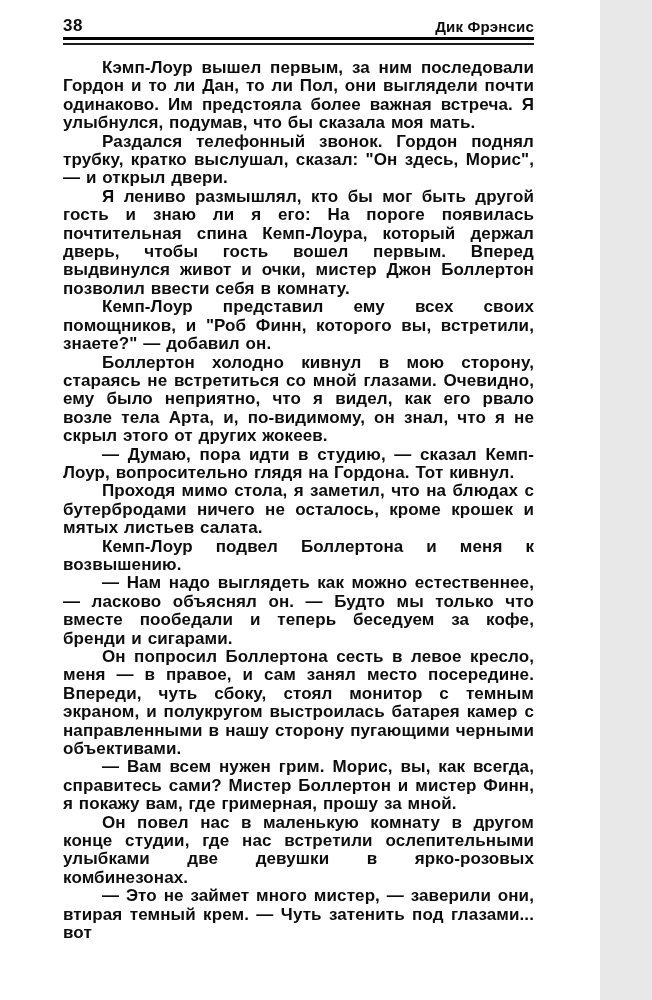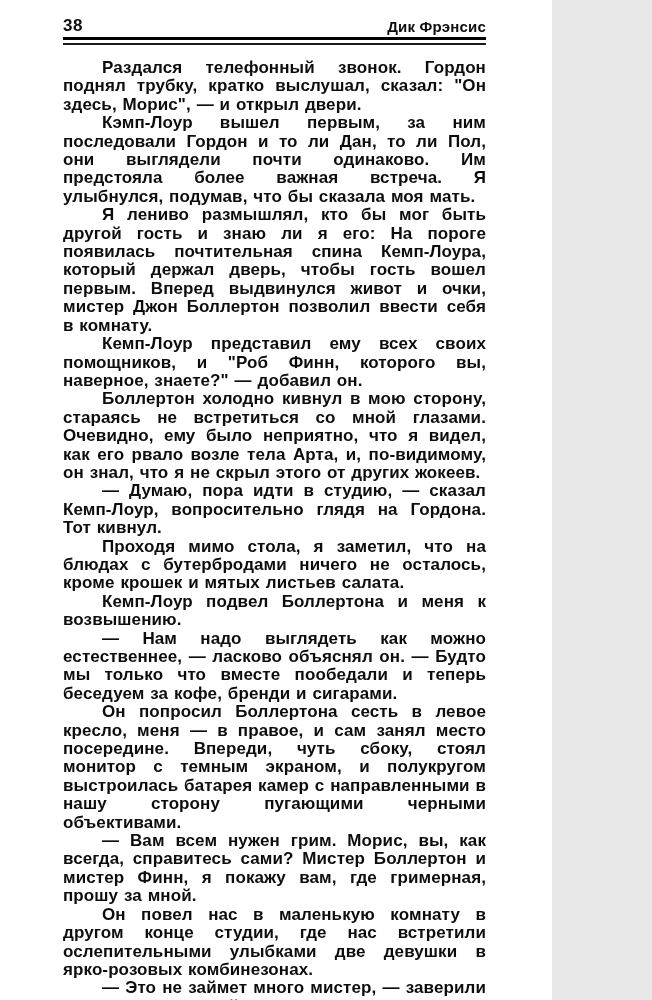--- a/index.html
+++ b/index.html
@@ -3,21 +3,21 @@
 <meta charset="utf-8">
 <style>
   html, body {
     margin: 0;
     padding: 0;
     background: #e8e8e8;
   }
   .page {
     position: relative;
     box-sizing: border-box;
-    width: 552px;
+    width: 600px;
     height: 1000px;
     margin: 0;
     background: #ffffff;
     font-family: "Liberation Sans", sans-serif;
     color: #0d0d0d;
     padding: 17px 66px 16px 63px;
     overflow: hidden;
   }
   .header {
     display: flex;
@@ -62,24 +62,24 @@
 <body>
 
 <div class="page">
   <div class="header">
     <span class="page-number">38</span>
     <span class="running-title">Дик Фрэнсис</span>
   </div>
   <hr class="rule-2">
 
   <div class="body-text">
+      <p>Кэмп-Лоур вышел первым, за ним последовали Гордон и то ли Дан, то ли Пол, они выглядели почти одинаково. Им предстояла более важная встреча. Я улыбнулся, подумав, что бы сказала моя мать.</p>
       <p>Раздался телефонный звонок. Гордон поднял трубку, кратко выслушал, сказал: "Он здесь, Морис", — и открыл двери.</p>
-      <p>Кэмп-Лоур вышел первым, за ним последовали Гордон и то ли Дан, то ли Пол, они выглядели почти одинаково. Им предстояла более важная встреча. Я улыбнулся, подумав, что бы сказала моя мать.</p>
       <p>Я лениво размышлял, кто бы мог быть другой гость и знаю ли я его: На пороге появилась почтительная спина Кемп-Лоура, который держал дверь, чтобы гость вошел первым. Вперед выдвинулся живот и очки, мистер Джон Боллертон позволил ввести себя в комнату.</p>
-      <p>Кемп-Лоур представил ему всех своих помощников, и "Роб Финн, которого вы, наверное, знаете?" — добавил он.</p>
+      <p>Кемп-Лоур представил ему всех своих помощников, и "Роб Финн, которого вы, встретили, знаете?" — добавил он.</p>
       <p>Боллертон холодно кивнул в мою сторону, стараясь не встретиться со мной глазами. Очевидно, ему было неприятно, что я видел, как его рвало возле тела Арта, и, по-видимому, он знал, что я не скрыл этого от других жокеев.</p>
       <p>— Думаю, пора идти в студию, — сказал Кемп-Лоур, вопросительно глядя на Гордона. Тот кивнул.</p>
       <p>Проходя мимо стола, я заметил, что на блюдах с бутербродами ничего не осталось, кроме крошек и мятых листьев салата.</p>
       <p>Кемп-Лоур подвел Боллертона и меня к возвышению.</p>
       <p>— Нам надо выглядеть как можно естественнее, — ласково объяснял он. — Будто мы только что вместе пообедали и теперь беседуем за кофе, бренди и сигарами.</p>
       <p>Он попросил Боллертона сесть в левое кресло, меня — в правое, и сам занял место посередине. Впереди, чуть сбоку, стоял монитор с темным экраном, и полукругом выстроилась батарея камер с направленными в нашу сторону пугающими черными объективами.</p>
       <p>— Вам всем нужен грим. Морис, вы, как всегда, справитесь сами? Мистер Боллертон и мистер Финн, я покажу вам, где гримерная, прошу за мной.</p>
       <p>Он повел нас в маленькую комнату в другом конце студии, где нас встретили ослепительными улыбками две девушки в ярко-розовых комбинезонах.</p>
       <p>— Это не займет много мистер, — заверили они, втирая темный крем. — Чуть затенить под глазами... вот</p>
     </div>

